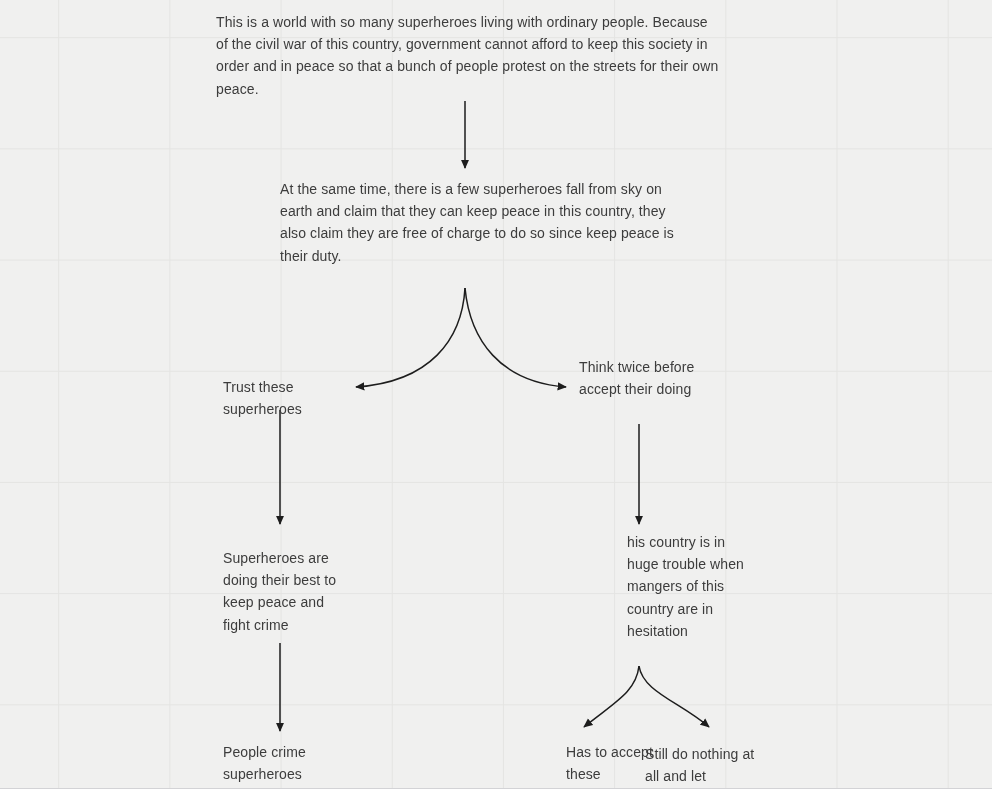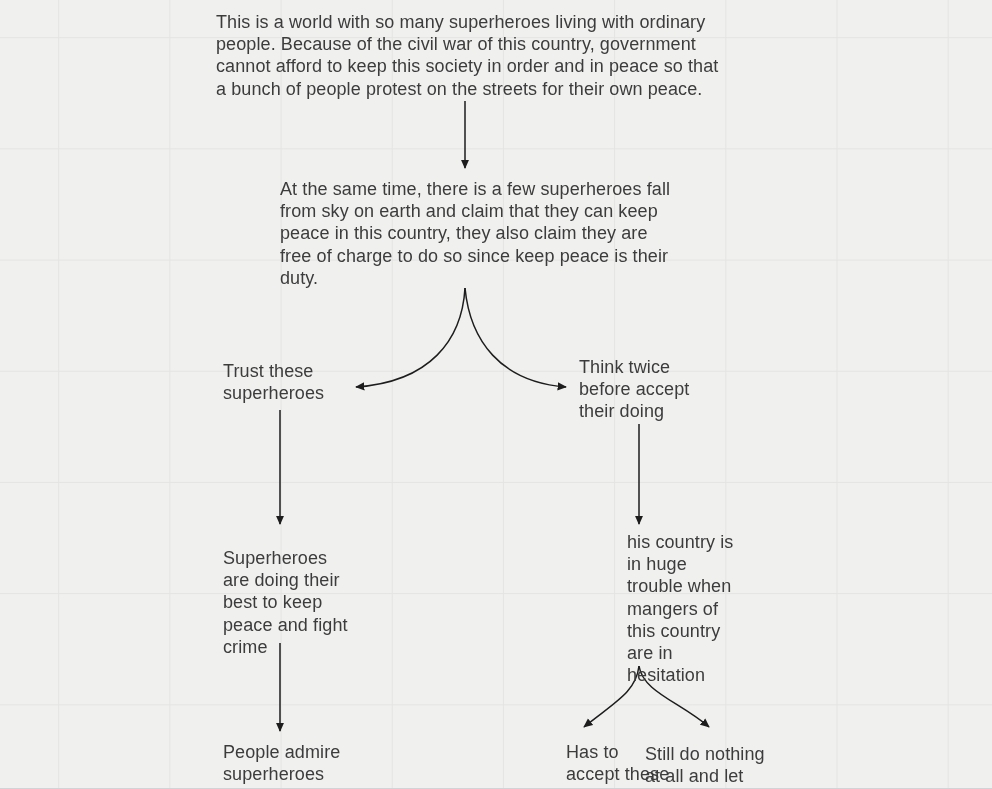--- a/index.html
+++ b/index.html
@@ -34,21 +34,21 @@
     left: 0;
     top: 0;
     width: 992px;
     height: 789px;
     pointer-events: none;
   }
 
   .node {
     position: absolute;
     color: #3c3c3c;
-    font-size: 18px;
+    font-size: 14px;
     line-height: 22.2px;
     letter-spacing: 0.1px;
     white-space: pre-line;
     -webkit-font-smoothing: antialiased;
   }
 </style>
 </head>
 <body>
 
 <div id="canvas">
@@ -67,22 +67,22 @@
         <path d="M639,424 L639,524" fill="none" stroke="#1d1d1d" stroke-width="1.5" marker-end="url(#arrowhead)"></path>
         <path d="M280,643 L280,731" fill="none" stroke="#1d1d1d" stroke-width="1.5" marker-end="url(#arrowhead)"></path>
         <path d="M639,666 C636,692 615,702 584,727" fill="none" stroke="#1d1d1d" stroke-width="1.5" marker-end="url(#arrowhead)"></path>
         <path d="M639,666 C643,692 680,702 709,727" fill="none" stroke="#1d1d1d" stroke-width="1.5" marker-end="url(#arrowhead)"></path>
       </g>
   </svg>
 
   <div id="node-layer">
       <div class="node" style="left: 216px; top: 11px; width: 505px;">This is a world with so many superheroes living with ordinary people. Because of the civil war of this country, government cannot afford to keep this society in order and in peace so that a bunch of people protest on the streets for their own peace.</div>
       <div class="node" style="left: 280px; top: 178px; width: 400px;">At the same time, there is a few superheroes fall from sky on earth and claim that they can keep peace in this country, they also claim they are free of charge to do so since keep peace is their duty.</div>
-      <div class="node" style="left: 223px; top: 360px; width: 150px;">Trust these superheroes</div>
+      <div class="node" style="left: 223px; top: 376px; width: 150px;">Trust these superheroes</div>
       <div class="node" style="left: 579px; top: 356px; width: 120px;">Think twice before accept their doing</div>
       <div class="node" style="left: 223px; top: 531px; width: 125px; margin-top: 16px;">Superheroes are doing their best to keep peace and fight crime</div>
       <div class="node" style="left: 579px; top: 531px; width: 120px; margin-left: 48px;">his country is in huge trouble when mangers of this country are in hesitation</div>
-      <div class="node" style="left: 223px; top: 741px; width: 150px;">People admire superheroes</div>
+      <div class="node" style="left: 223px; top: 741px; width: 150px;">People crime superheroes</div>
       <div class="node" style="left: 522px; top: 741px; width: 110px; margin-left: 44px;">Has to accept these</div>
       <div class="node" style="left: 645px; top: 743px; width: 125px;">Still do nothing at all and let</div>
     </div>
 
 </div>
 
 </body></html>

